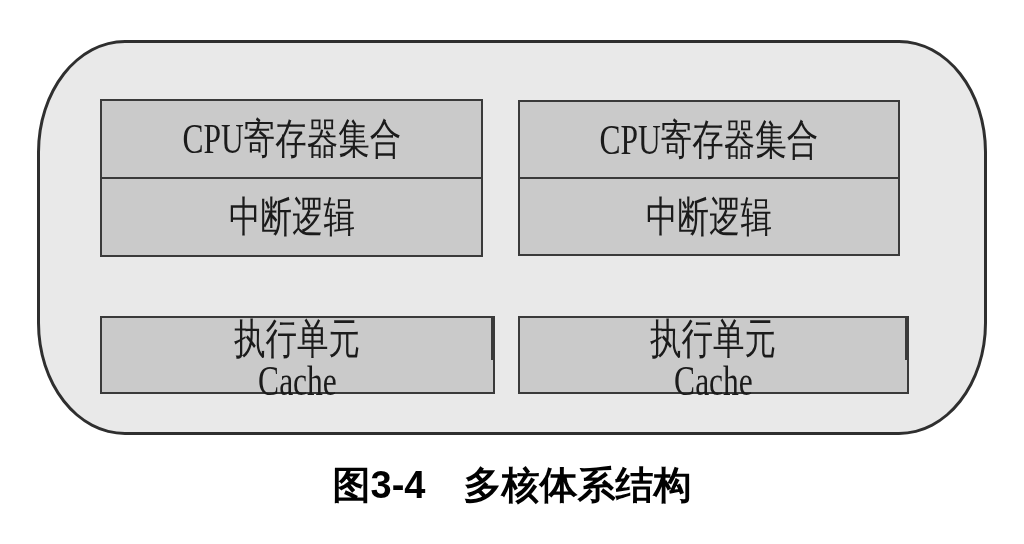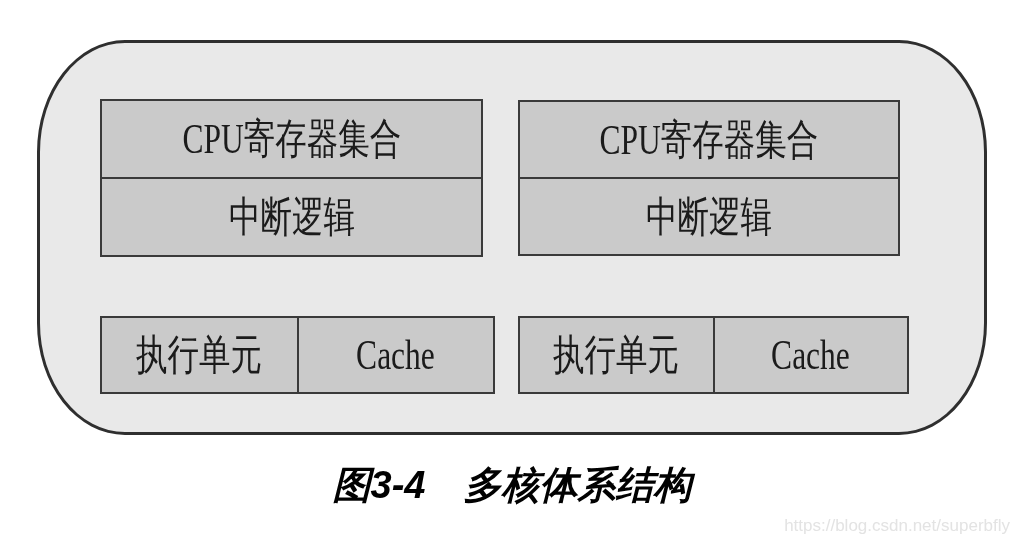--- a/index.html
+++ b/index.html
@@ -57,20 +57,21 @@
     justify-content: center;
   }
   .stack-box .cell:first-child { border-bottom: 2px solid var(--box-border); }
   .split-box {
     position: absolute;
     left: 0; top: 217px;
     height: 78px;
     border: 2px solid var(--box-border);
     background: var(--box-fill);
     display: flex;
+    flex-direction: column;
   }
   .core-1 .split-box { width: 395px; }
   .core-2 .split-box { width: 391px; }
   .split-box .cell {
     flex: 1;
     display: flex;
     align-items: center;
     justify-content: center;
   }
   .split-box .cell:first-child { border-right: 2px solid var(--box-border); }
@@ -88,21 +89,20 @@
     left: 0;
     right: 0;
     top: 466px;
     text-align: center;
     font-family: "Liberation Sans", "DejaVu Sans", sans-serif;
     font-weight: bold;
     font-size: 38px;
     line-height: 1;
     color: var(--caption-text);
     white-space: nowrap;
-    font-style: italic;
   }
   .watermark {
     position: absolute;
     right: 14px;
     bottom: 8px;
     font-family: "Liberation Sans", "DejaVu Sans", sans-serif;
     font-size: 17px;
     color: var(--watermark-text);
     white-space: nowrap;
   }
@@ -149,15 +149,14 @@
         <div class="cell">
           <span class="box-label">Cache</span>
         </div>
       </div>
     </div>
 
   </div>
 
   <div class="caption">图3-4　多核体系结构</div>
 
-  <div class="watermark">https://blog.csdn.net/superbfly</div>
 
 </div>
 
 </body></html>

